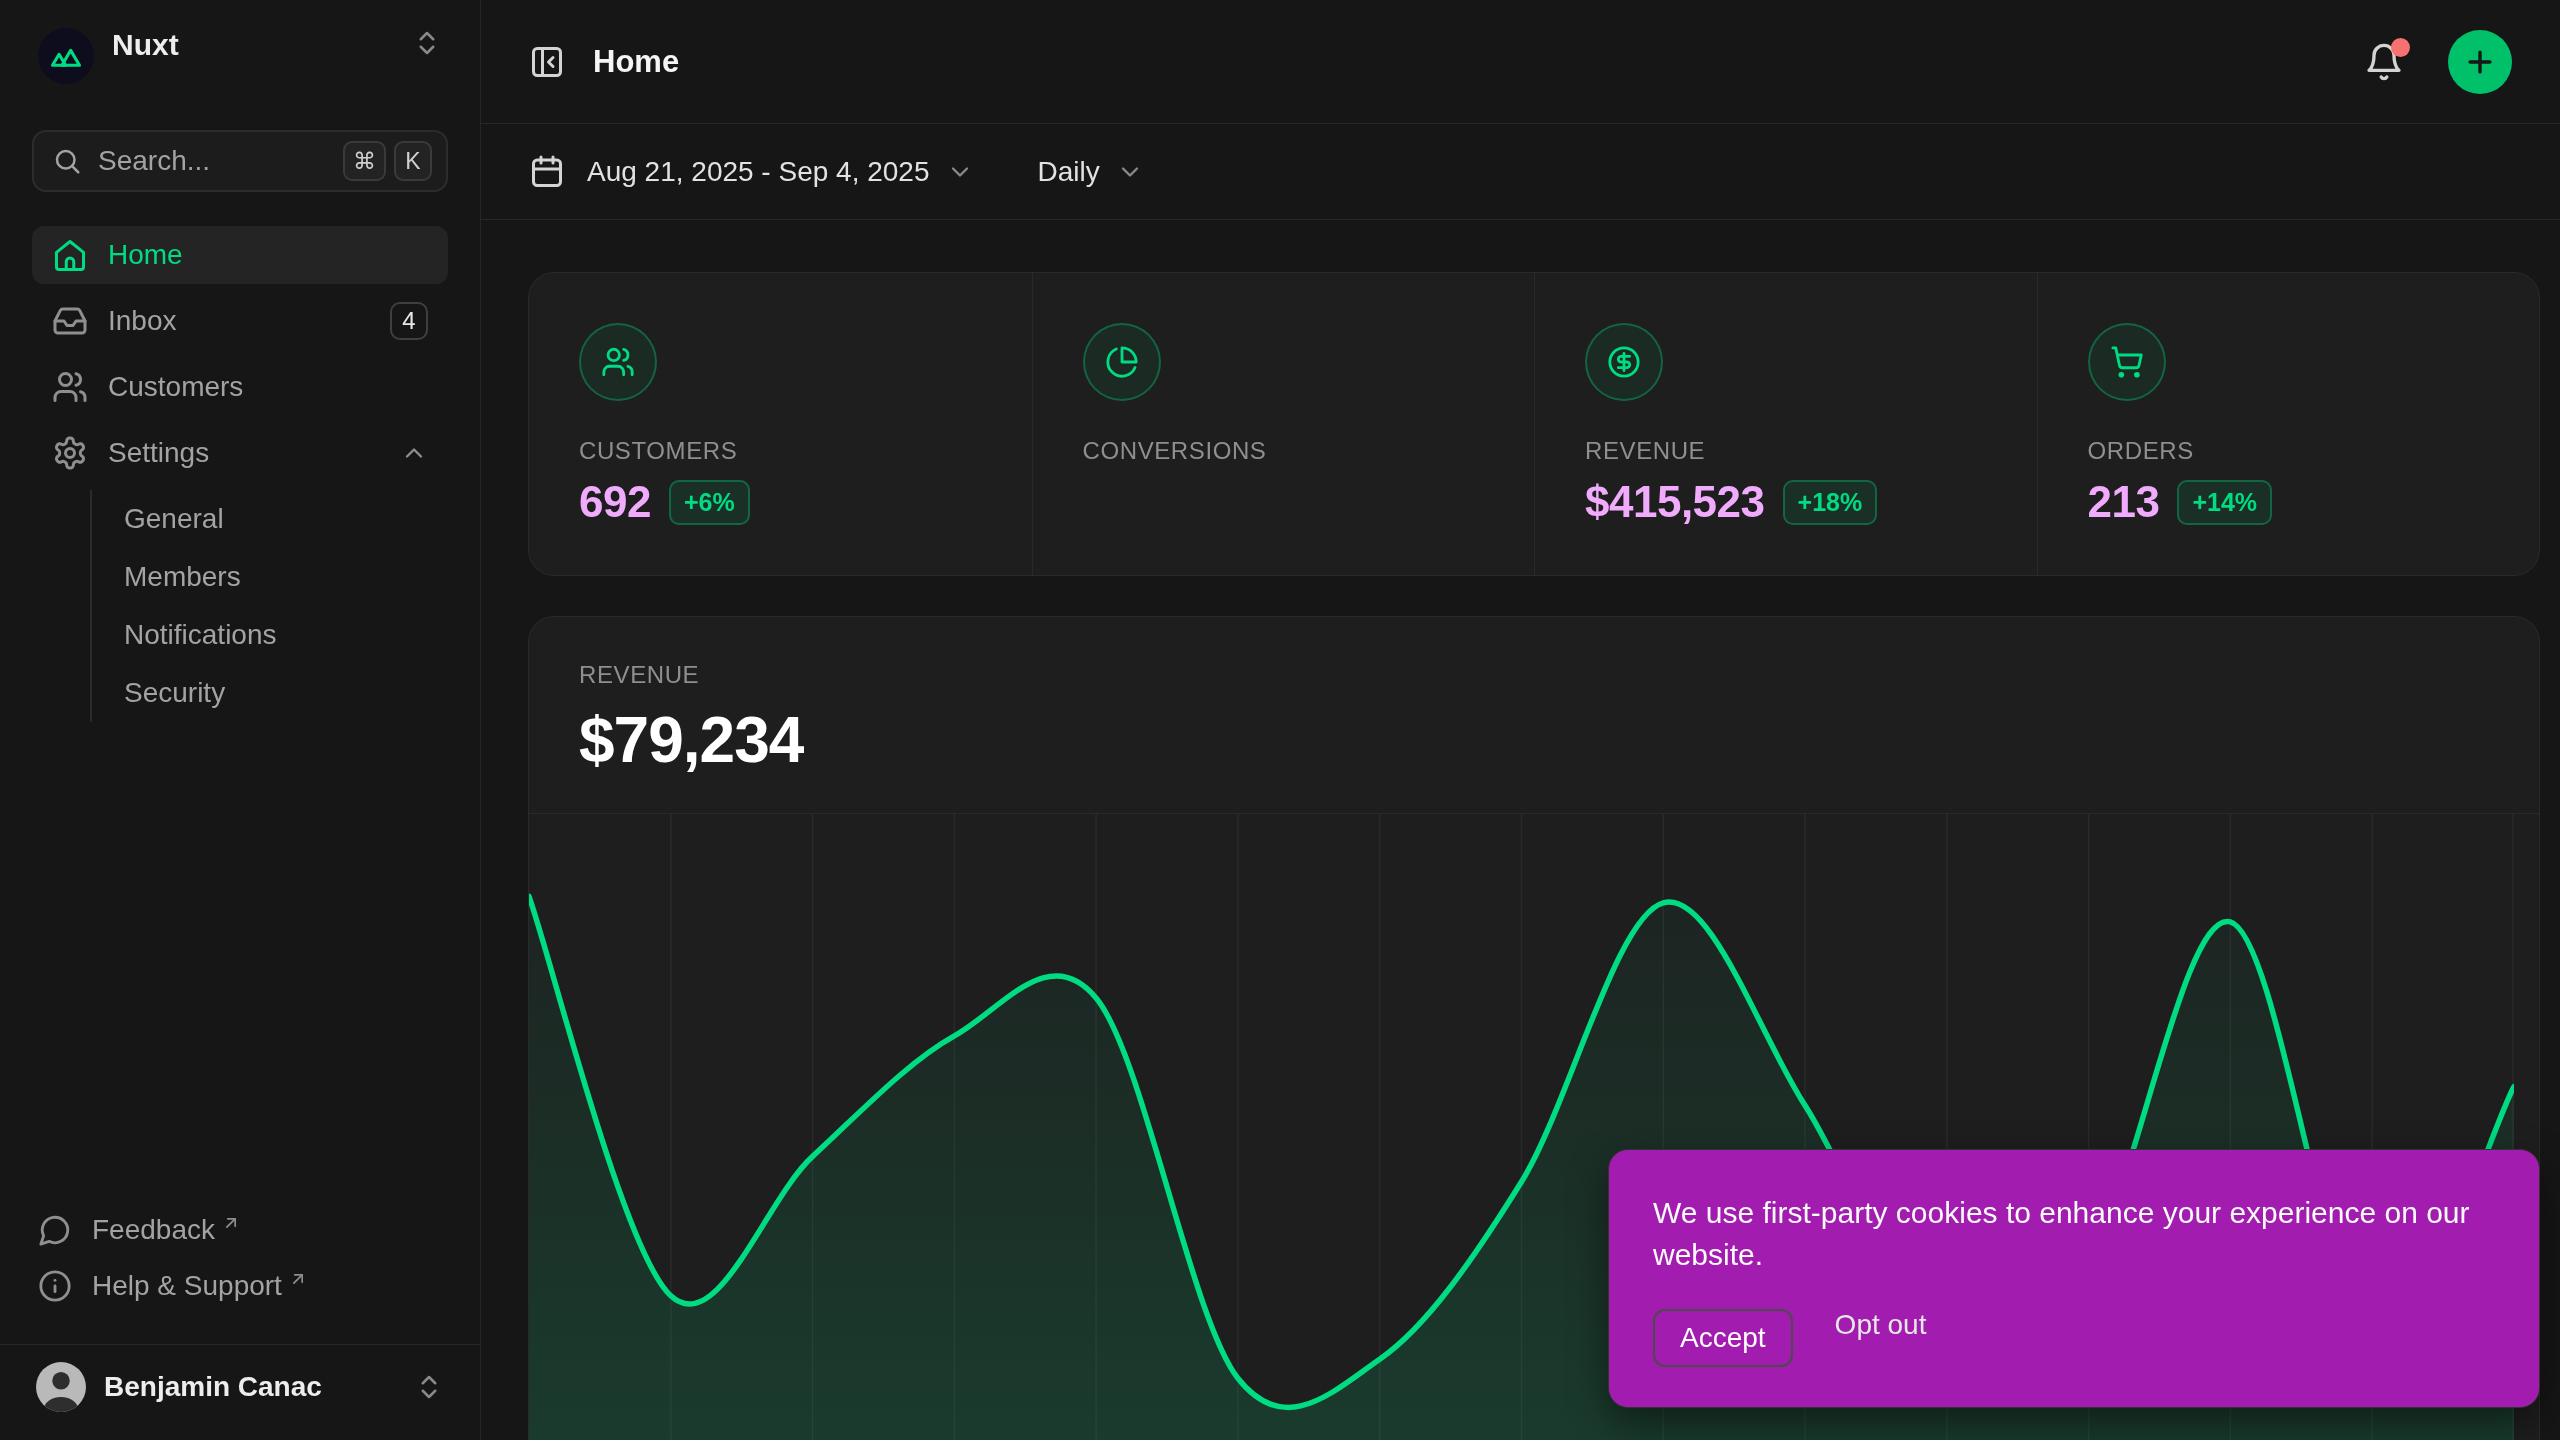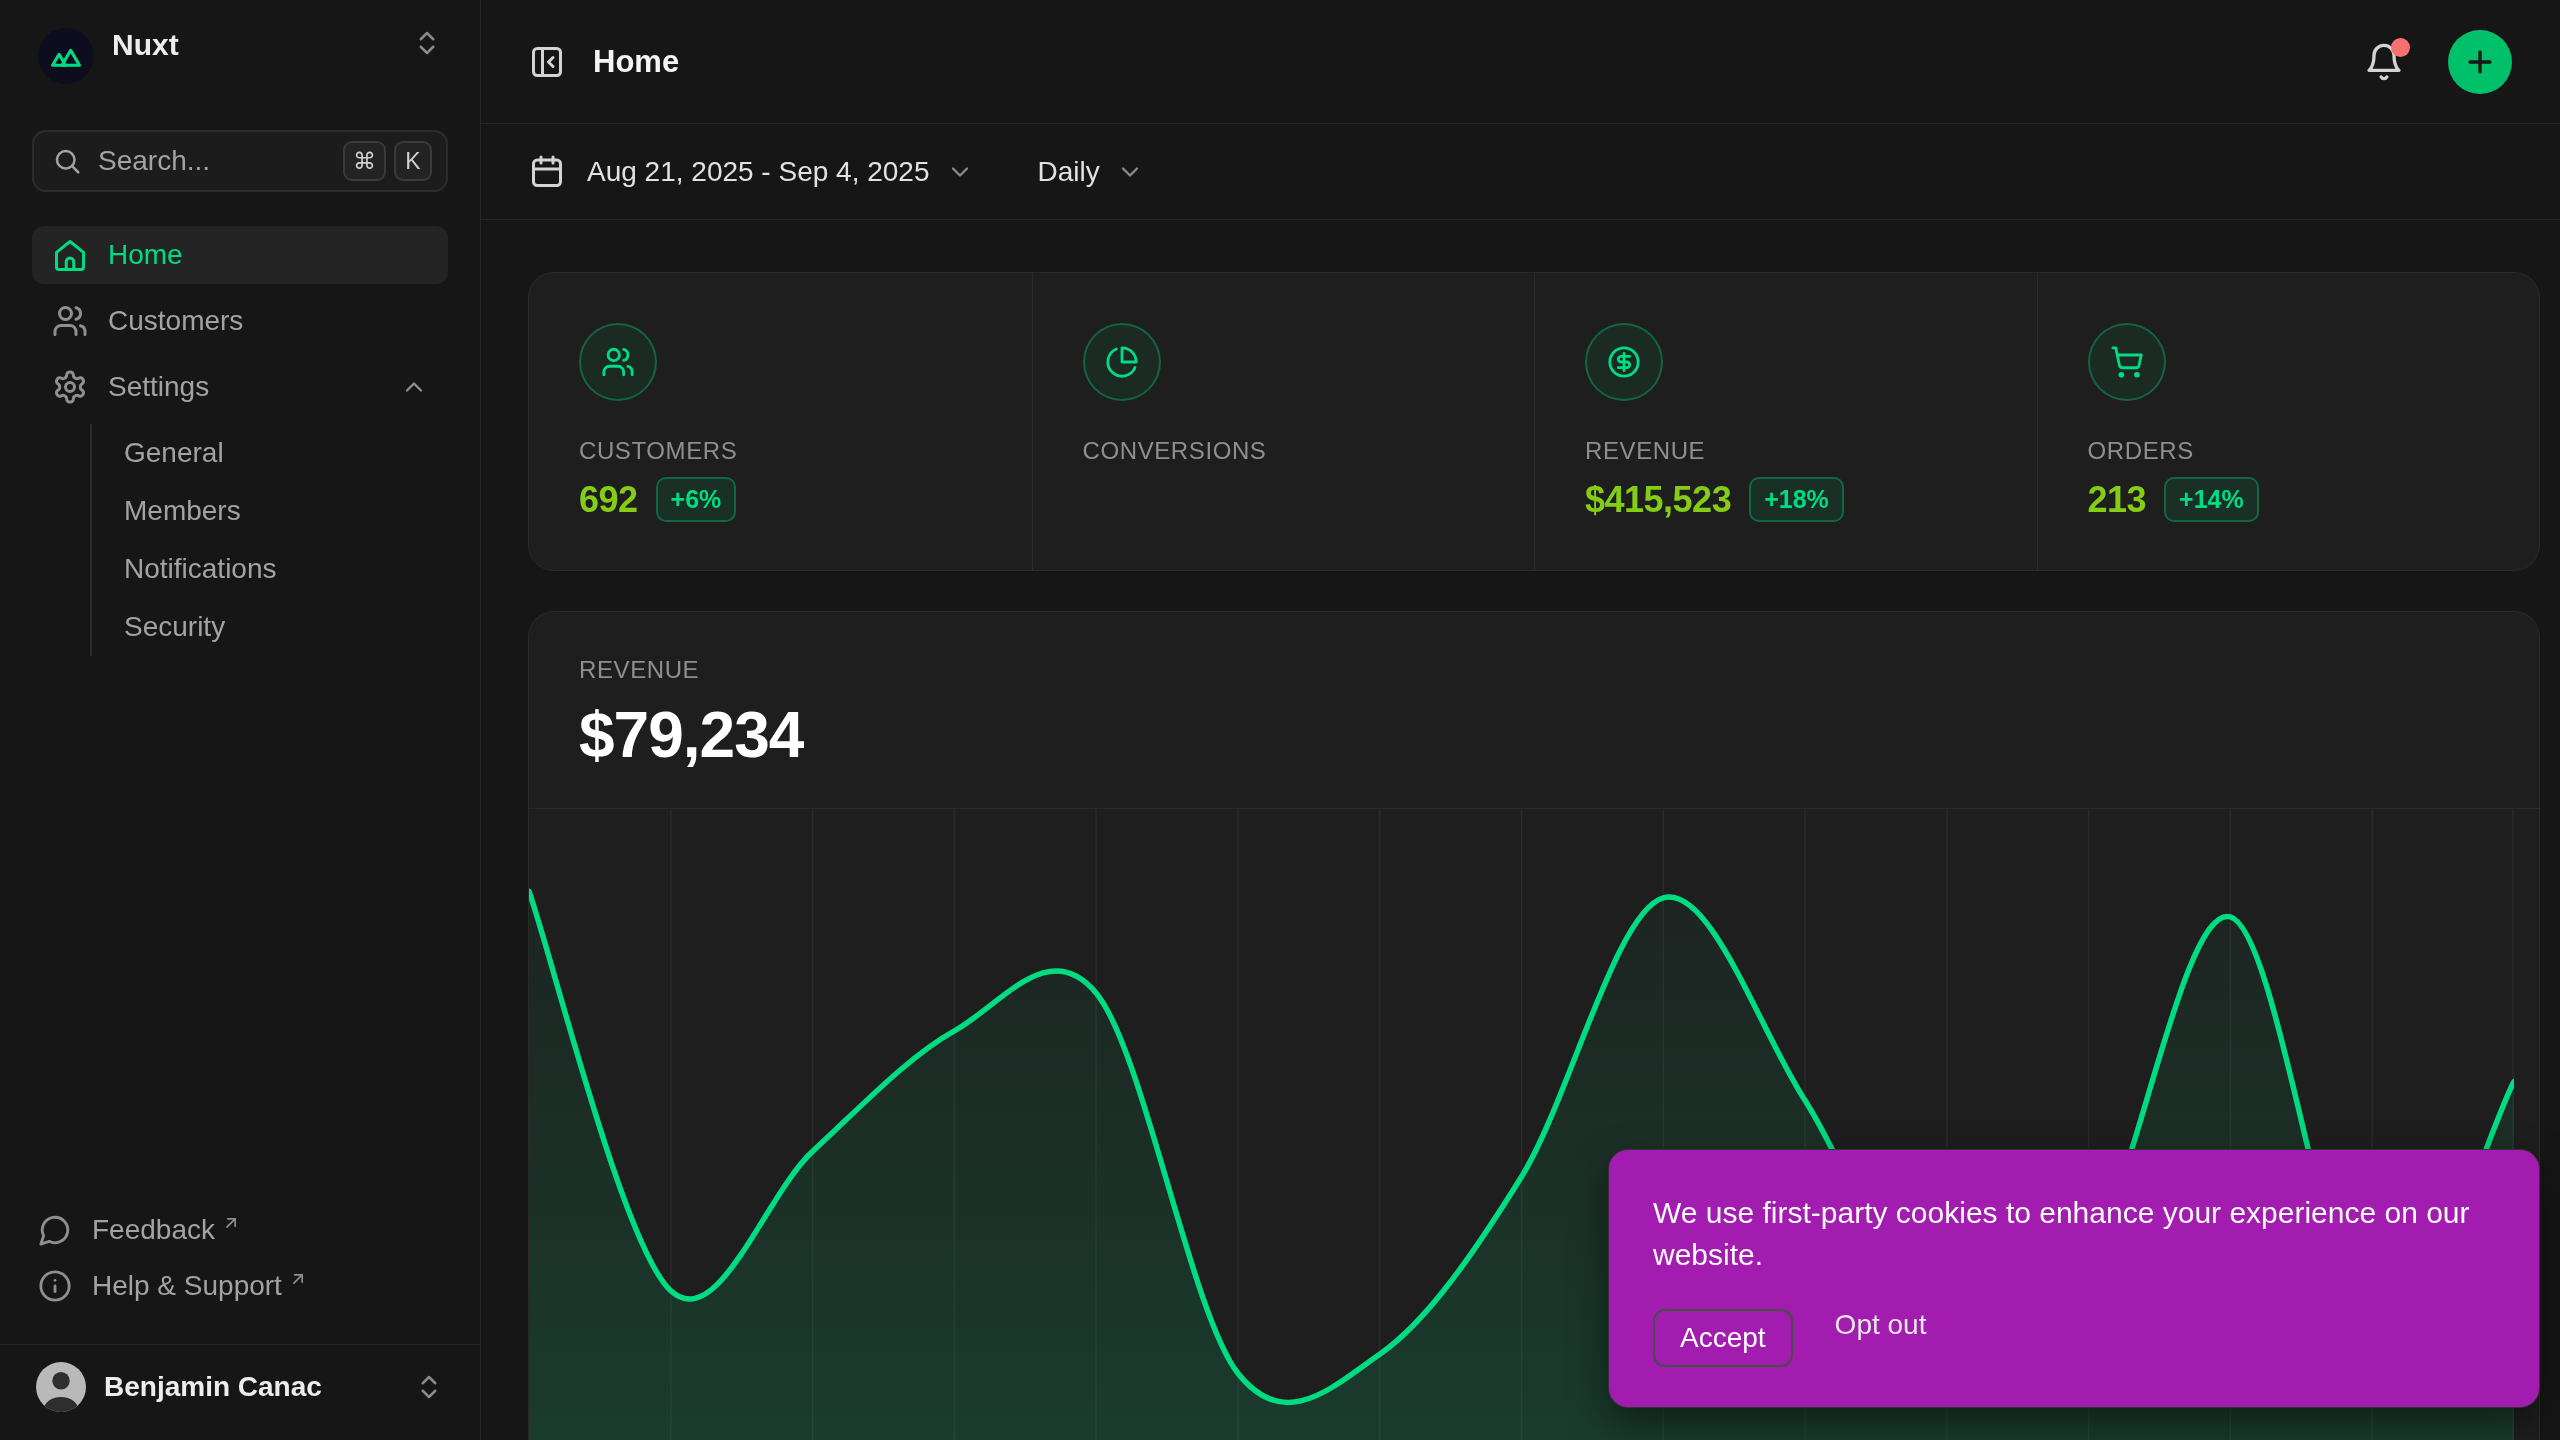--- a/index.html
+++ b/index.html
@@ -122,21 +122,21 @@
   .stat-cell + .stat-cell { border-left:1px solid #2a2a2a; }
   .stat-icon-circle {
     width:78px; height:78px; border-radius:50%;
     background:rgba(0,220,130,0.07);
     box-shadow:inset 0 0 0 2px rgba(0,220,130,0.32);
     color:var(--accent,#00dc82);
     display:flex; align-items:center; justify-content:center;
   }
   .stat-label { margin-top:36px; font-size:24px; font-weight:500; color:#8f8f8f; letter-spacing:0.6px; }
   .stat-value-row { margin-top:12px; display:flex; align-items:center; }
-  .stat-value { font-size:36px; font-weight:700; color:#84cc16; letter-spacing:-0.5px; }
+  .stat-value { font-size:44px; font-weight:700; color:#f0abfc; letter-spacing:-0.5px; }
   .delta-badge {
     margin-left:18px; font-size:25px; font-weight:600; color:var(--accent,#00dc82);
     background:rgba(0,220,130,0.10); box-shadow:inset 0 0 0 2px rgba(0,220,130,0.32);
     border-radius:10px; padding:8px 15px;
   }
 
   .chart-card {
     margin-top:40px; background:#1e1e1e; border:1px solid #2a2a2a; border-bottom:none;
     border-radius:26px 26px 0 0; height:1000px; overflow:hidden;
   }
@@ -204,20 +204,30 @@
     <div class="nav-item active">
       <span class="nico">
         <svg class="ico" width="36" height="36" viewBox="0 0 24 24">
           <path d="M3 10.2 12 3l9 7.2V20a1.6 1.6 0 0 1-1.6 1.6H4.6A1.6 1.6 0 0 1 3 20z"></path>
           <path d="M9.5 21.4v-4.9a2.5 2.5 0 0 1 5 0v4.9"></path>
         </svg>
       </span>
       <span class="lbl">Home</span>
     </div>
 
+    <div class="nav-item">
+      <span class="nico">
+        <svg class="ico" width="36" height="36" viewBox="0 0 24 24">
+          <path d="M22 12h-6l-2 3h-4l-2-3H2"></path>
+          <path d="M5.45 5.11 2 12v6a2 2 0 0 0 2 2h16a2 2 0 0 0 2-2v-6l-3.45-6.89A2 2 0 0 0 16.76 4H7.24a2 2 0 0 0-1.79 1.11z"></path>
+        </svg>
+      </span>
+      <span class="lbl">Inbox</span>
+      <span class="count-badge">4</span>
+    </div>
 
     <div class="nav-item">
       <span class="nico">
         <svg class="ico" width="36" height="36" viewBox="0 0 24 24">
           <circle cx="9" cy="7" r="4"></circle>
             <path d="M2 21v-2a4 4 0 0 1 4-4h6a4 4 0 0 1 4 4v2"></path>
           <path d="M16 3.13a4 4 0 0 1 0 7.75"></path>
             <path d="M22 21v-2a4 4 0 0 0-3-3.87"></path>
         </svg>
       </span>

